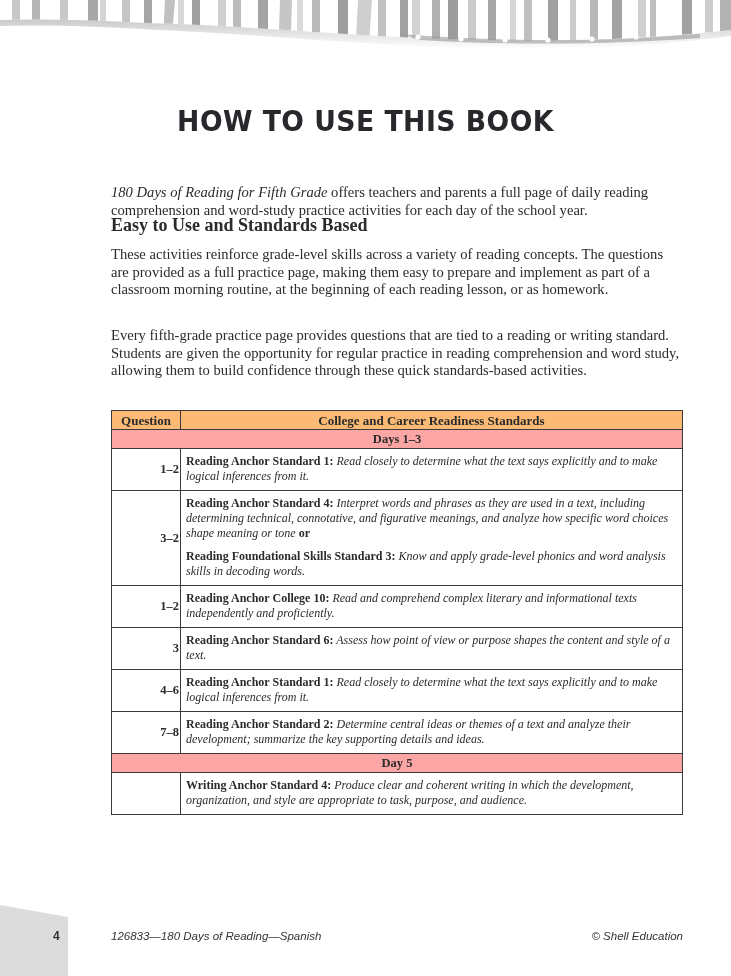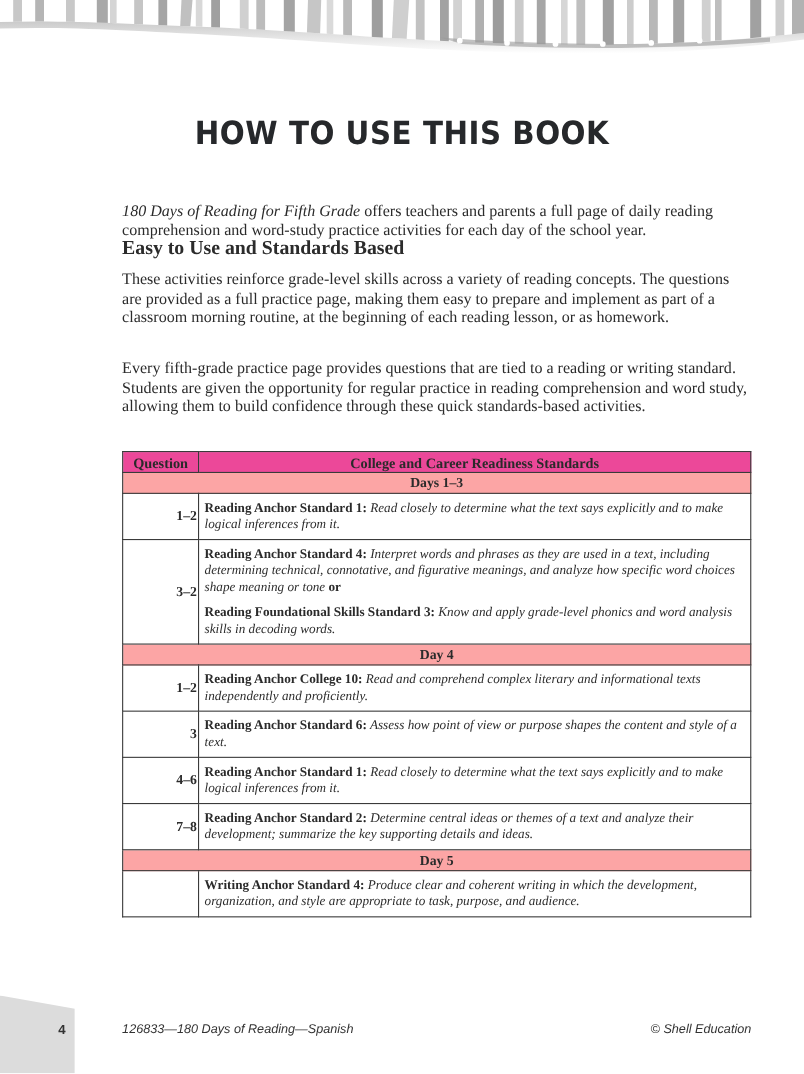--- a/index.html
+++ b/index.html
@@ -23,21 +23,21 @@
   .section-heading { position: absolute; left: 111px; top: 215px; font-size: 18px; font-weight: bold; color: #2b2b2b; }
   .p1 { top: 246px; }
   .p2 { top: 327px; }
 
   table.standards {
     position: absolute; left: 111px; top: 410px; width: 572px;
     border-collapse: collapse; font-size: 12px; line-height: 15px;
   }
   table.standards td, table.standards th { border: 1.3px solid #3a3a3a; }
   th.hdr {
-    background: #ec4899; font-weight: bold; font-size: 13px; height: 18px; padding: 0;
+    background: #fdba74; font-weight: bold; font-size: 13px; height: 18px; padding: 0;
     color: #2a2a2a;
   }
   tr.day td { background: #fca5a5; text-align: center; font-weight: bold; font-size: 12.5px; height: 18px; padding: 0; }
   td.q { width: 66px; text-align: right; font-weight: bold; font-size: 12.5px; vertical-align: middle; }
   td.s { padding: 5px 8px 6px 5px; vertical-align: top; }
   td.s b { font-weight: bold; text-align: right; }
   td.s i { font-style: italic; }
   .gap { height: 8px; }
 
   .page-tab { position: absolute; left: 0; top: 905px; width: 68px; height: 71px; }
@@ -142,23 +142,20 @@
         </td>
       </tr>
       <tr>
         <td class="q">3–2</td>
         <td class="s">
           <div><b>Reading Anchor Standard 4:</b><i> Interpret words and phrases as they are used in a text, including determining technical, connotative, and figurative meanings, and analyze how specific word choices shape meaning or tone</i><b> or</b></div>
           <div class="gap"></div>
           <div><b>Reading Foundational Skills Standard 3:</b><i> Know and apply grade-level phonics and word analysis skills in decoding words.</i><b></b></div>
         </td>
       </tr>
-      <tr class="day">
-        <td colspan="2">Day 4</td>
-      </tr>
       <tr>
         <td class="q">1–2</td>
         <td class="s">
           <div><b>Reading Anchor College 10:</b><i> Read and comprehend complex literary and informational texts independently and proficiently.</i><b></b></div>
         </td>
       </tr>
       <tr>
         <td class="q">3</td>
         <td class="s">
           <div><b>Reading Anchor Standard 6:</b><i> Assess how point of view or purpose shapes the content and style of a text.</i><b></b></div>

